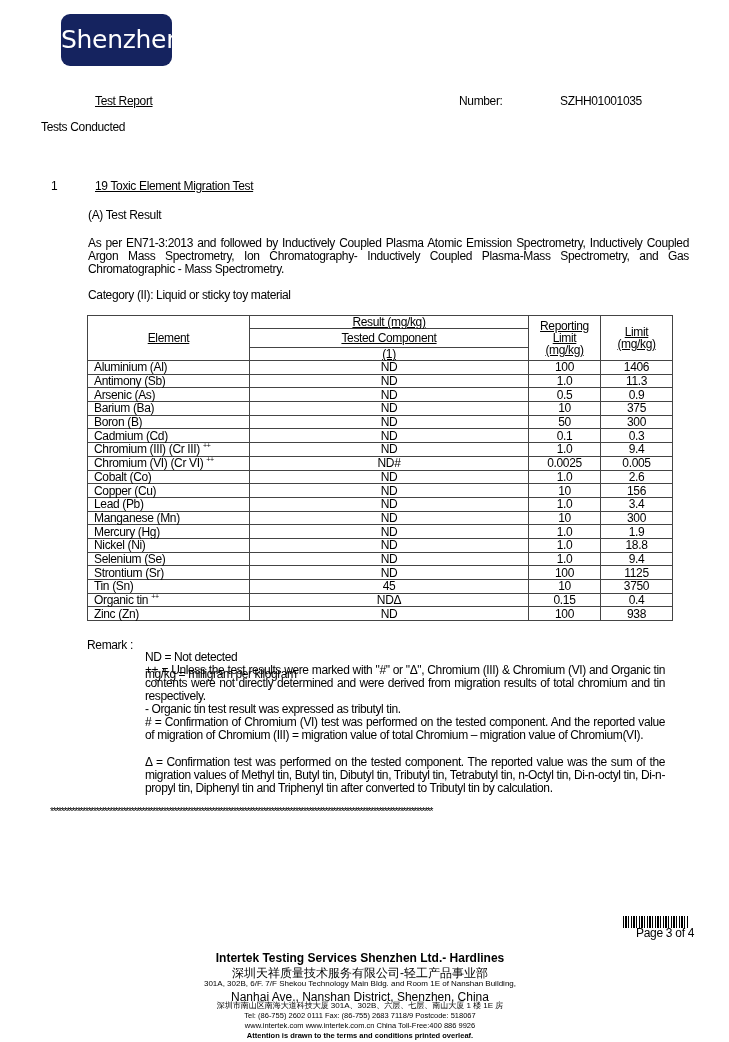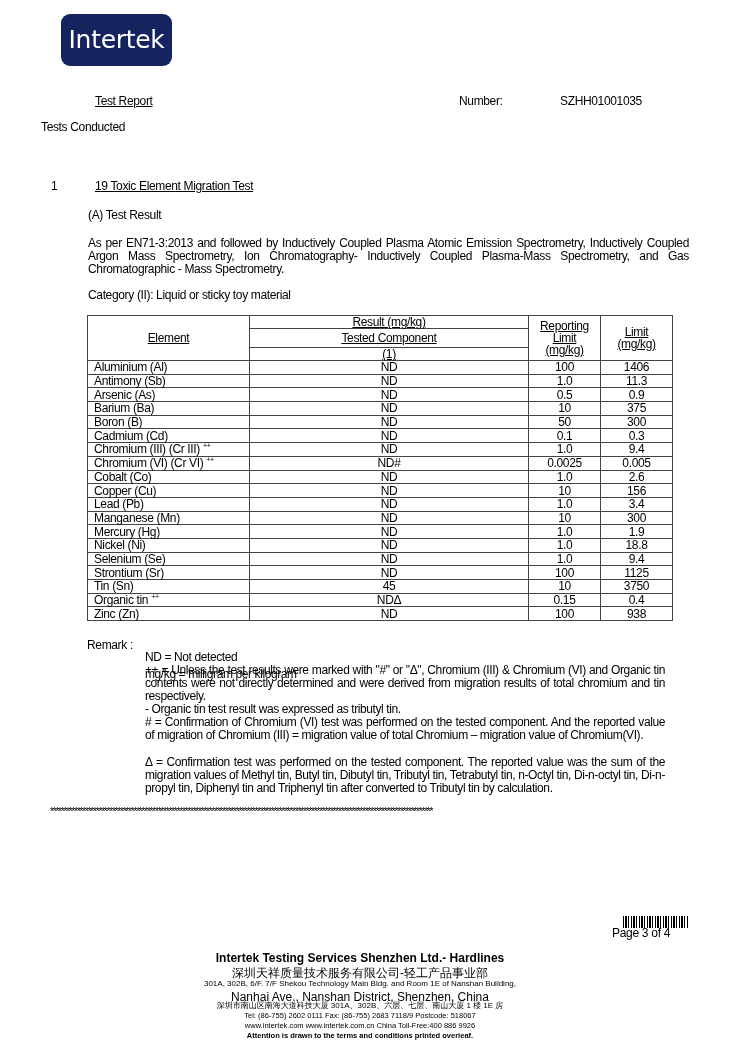--- a/index.html
+++ b/index.html
@@ -20,27 +20,27 @@
   table.res td.rs { width:278px; }
   table.res td.rl { width:71px; }
   table.res td.lm { width:71px; }
   table.res th { font-weight:normal; border:1px solid #444; padding:0; text-decoration:underline; line-height:12px; }
   sup { font-size:7px; vertical-align:5px; line-height:0; }
   .remark-label { left:87px; top:638px; font-size:12px; letter-spacing:-0.35px; }
   .remark { left:145px; width:520px; font-size:12px; line-height:13px; text-align:justify; letter-spacing:-0.4px; }
   .stars { left:50px; top:806px; width:640px; font-size:10px; overflow:hidden; white-space:nowrap; letter-spacing:-1.2px; line-height:12px; }
   .barcode { left:623px; top:916px; width:66px; height:12px;
     background: repeating-linear-gradient(90deg,#000 0 1px,#fff 1px 2px,#000 2px 4px,#fff 4px 5px,#000 5px 6px,#fff 6px 8px); }
-  .pageno { left:612px; top:926px; font-size:12px; letter-spacing:-0.3px; }
+  .pageno { left:636px; top:926px; font-size:12px; letter-spacing:-0.3px; }
   .footer { left:150px; width:420px; text-align:center;margin-top:11px; }
 </style>
 </head>
 <body>
 
-<div class="abs logo">Intertek</div>
+<div class="abs logo">Shenzhen</div>
 
 <div class="abs t12 u" style="left:88px;top:94px;">Test Report</div>
 <div class="abs t12" style="left:459px;top:94px;">Number:</div>
 <div class="abs t12" style="left:560px;top:94px;">SZHH01001035</div>
 <div class="abs t12" style="left:41px;top:120px;">Tests Conducted</div>
 
 <div class="abs t12" style="left:51px;top:179px;">1</div>
 <div class="abs t12 u" style="left:88px;top:179px;">19 Toxic Element Migration Test</div>
 <div class="abs t12" style="left:88px;top:208px;">(A) Test Result</div>
 <div class="abs para" style="top:237px;">As per EN71-3:2013 and followed by Inductively Coupled Plasma Atomic Emission Spectrometry,  Inductively Coupled Argon Mass Spectrometry, Ion Chromatography- Inductively Coupled Plasma-Mass Spectrometry, and Gas Chromatographic - Mass Spectrometry.</div>

